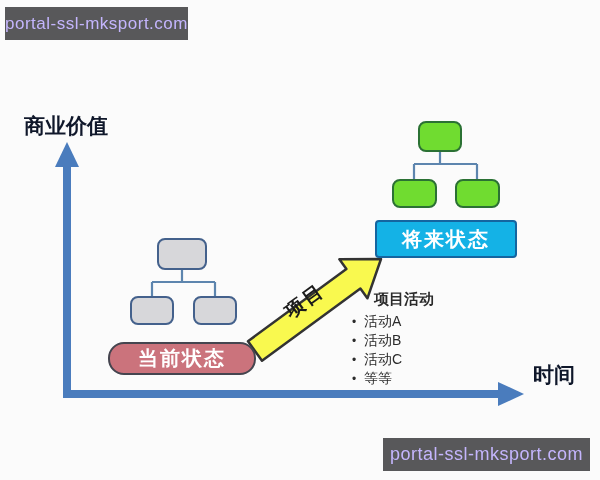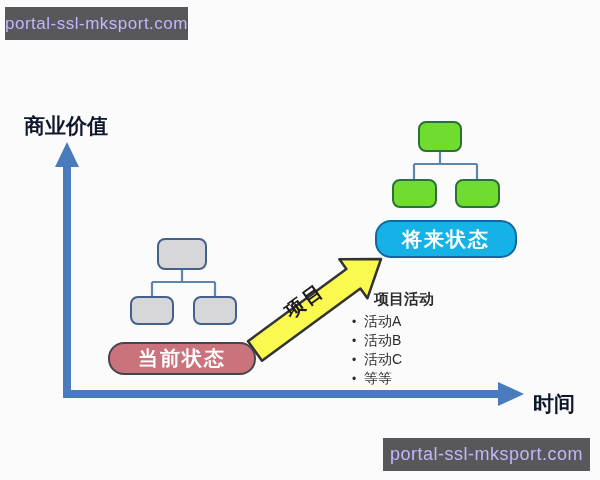--- a/index.html
+++ b/index.html
@@ -13,37 +13,37 @@
     background:var(--banner-bg,#58585a);color:#c4b5fd;
     font-size:17px;letter-spacing:0.5px;white-space:nowrap;
   }
   .wm-top{left:5px;top:7px;width:183px;height:33px;}
   .wm-bottom{left:383px;top:438px;width:207px;height:33px;font-size:18px;}
   .svglayer{position:absolute;left:0;top:0;width:600px;height:480px;}
   .axis-label{
     position:absolute;color:#0f172a;font-size:21px;font-weight:600;white-space:nowrap;
   }
   .ylab{left:24px;top:112px;}
-  .xlab{left:533px;top:390px;}
+  .xlab{left:533px;top:361px;}
   .orgbox{
     position:absolute;border-radius:8px;box-sizing:border-box;
   }
   .gray{background:var(--gray-fill,#d7d7da);border:2.5px solid var(--gray-border,#44618c);}
   .green{background:var(--green-fill,#70dc30);border:2.5px solid var(--green-border,#2b7134);}
   .statebox{
     position:absolute;display:flex;align-items:center;justify-content:center;
     color:#ffffff;font-size:20px;font-weight:bold;box-sizing:border-box;
     letter-spacing:2px;white-space:nowrap;
   }
   .current{
     left:108px;top:342px;width:148px;height:33px;border-radius:16px;
     background:var(--current-fill,#cb737c);border:2.5px solid var(--state-border,#45454f);
   }
   .future{
-    left:375px;top:220px;width:142px;height:38px;border-radius:16px;
+    left:375px;top:220px;width:142px;height:38px;border-radius:4px;
     background:var(--future-fill,#14b2e6);border:2.5px solid var(--future-border,#1465a0);
   }
   .project-label{
     position:absolute;left:268px;top:288px;width:74px;height:26px;
     display:flex;align-items:center;justify-content:center;
     transform:rotate(-36deg);
     font-size:19px;font-weight:bold;color:#1a1a1a;letter-spacing:3px;white-space:nowrap;
   }
   .activities{position:absolute;left:344px;top:290px;width:120px;color:#2b2b2b;text-align:center;}
   .activities .title{font-size:15px;font-weight:bold;margin:0 0 4px 0;white-space:nowrap;}

